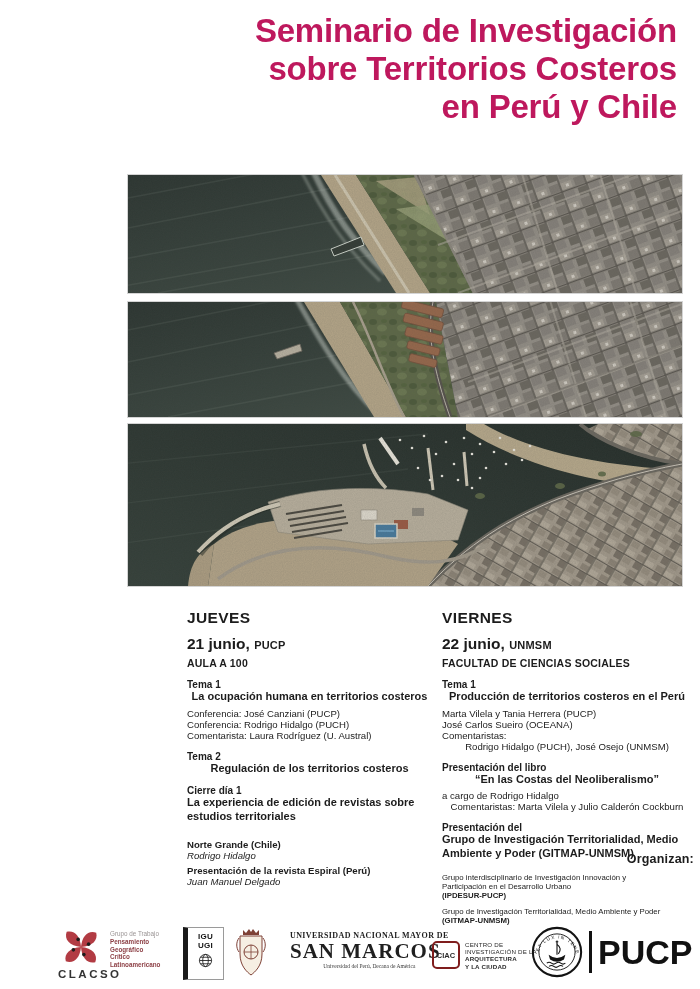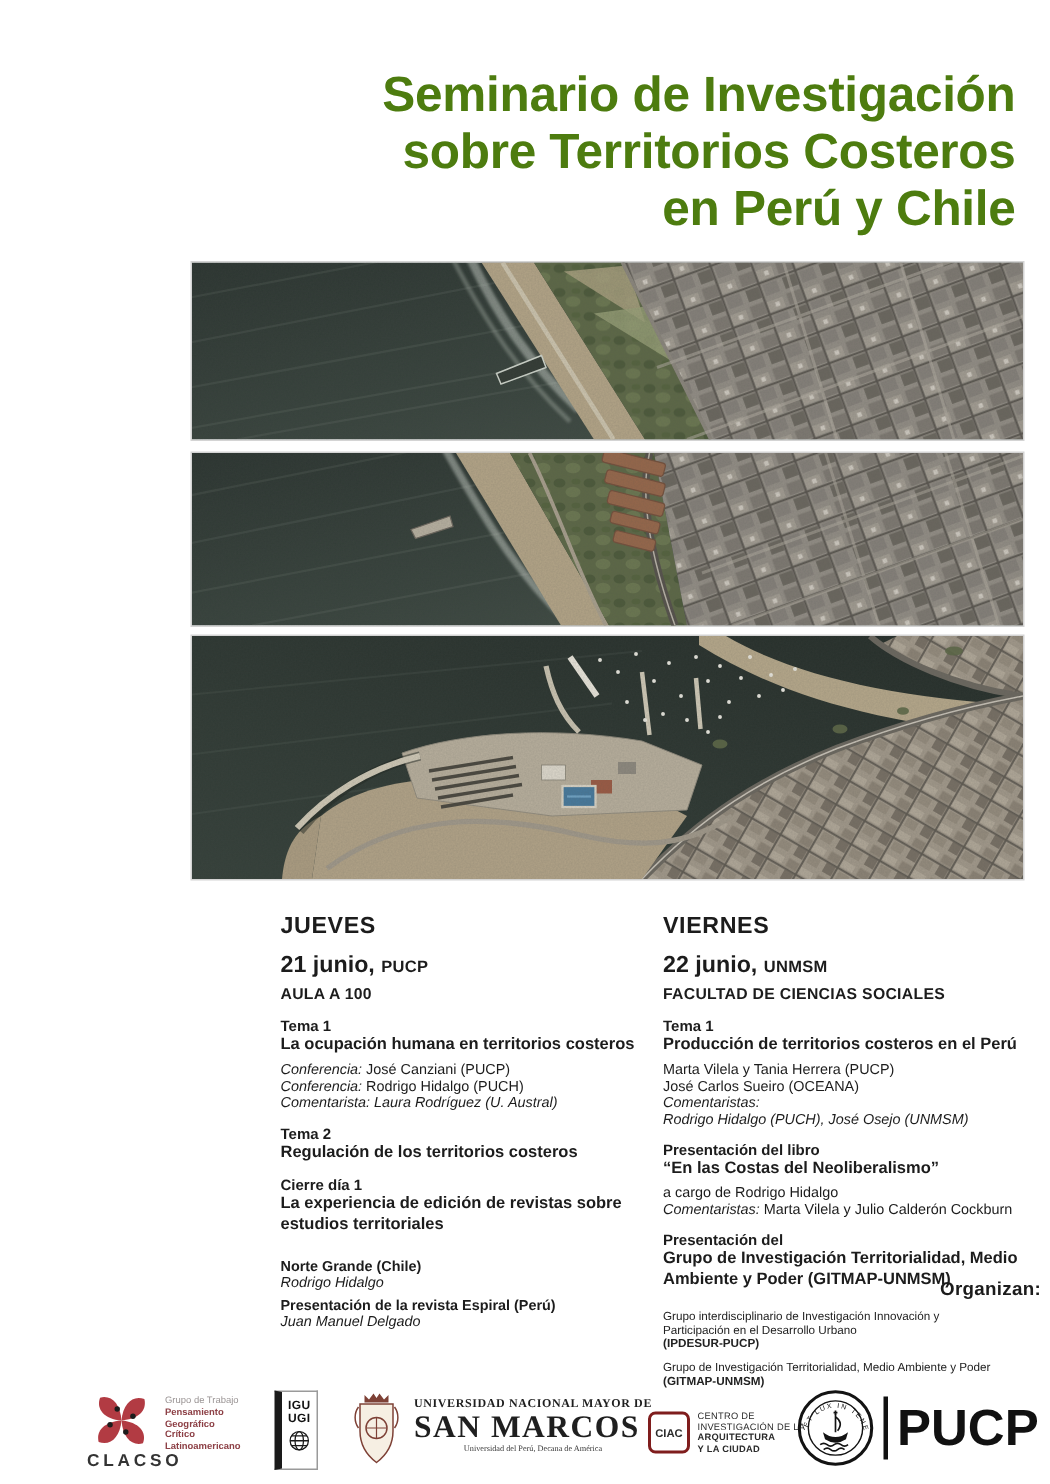--- a/index.html
+++ b/index.html
@@ -1,66 +1,66 @@
 <!DOCTYPE html>
 <html><head>
 <meta charset="utf-8">
 <style>
   html,body{margin:0;padding:0;background:#ffffff;}
   .page{position:relative;width:700px;height:989px;background:#fff;overflow:hidden;
         font-family:"Liberation Sans","DejaVu Sans",sans-serif;color:#1c1c1c;}
 
   
-  .title{position:absolute;top:44px;right:23px;text-align:right;font-weight:bold;
-         font-size:33px;line-height:38px;color:#4d7c0f;letter-spacing:-0.2px;}
+  .title{position:absolute;top:12px;right:23px;text-align:right;font-weight:bold;
+         font-size:33px;line-height:38px;color:#be185d;letter-spacing:-0.2px;}
 
   
   .photos{position:absolute;left:127px;top:174px;width:554px;}
   .photos svg.strip{display:block;border:1px solid #d4d4d4;box-sizing:content-box;}
   .strip2{margin-top:7px;} .strip3{margin-top:5px;}
 
   
   .col{position:absolute;top:609px;width:248px;color:#1c1c1c;}
   .col-left{left:187px;width:245px;}
   .col-right{left:442px;width:250px;}
   .day{font-size:15.5px;font-weight:bold;letter-spacing:.4px;}
   .dateline{margin-top:8px;font-size:15.5px;font-weight:bold;}
   .dateline .abbr{font-size:11px;letter-spacing:.2px;}
   .room{margin-top:4px;font-size:10.5px;font-weight:bold;letter-spacing:.2px;}
   .sec{margin-top:10px;}
   .lbl{font-size:10px;font-weight:bold;}
   .ttl{font-size:11px;font-weight:bold;line-height:13.5px;}
-  .nw{white-space:nowrap;}
+  .nw{white-space:nowrap;text-align:center;}
   .rows{margin-top:4px;}
   .row{font-size:9.6px;line-height:11px;}
-  .it{font-style:italic;}
+  .it{}
   .entry{margin-top:5px;font-size:9.6px;line-height:10.5px;}
   .entry.first{margin-top:17px;}
   .entry .nm{font-weight:bold;}
   .entry .ps{font-style:italic;}
 
   
   .orgz{position:absolute;left:442px;top:852px;width:252px;}
   .orgh{font-size:12.5px;font-weight:bold;letter-spacing:.2px;text-align:right;}
   .orgl{margin-top:7px;font-size:7.8px;line-height:9px;color:#222;}
   .orgabbr{font-weight:bold;}
 
   
   .logos{position:absolute;left:0;top:920px;width:700px;height:69px;color:#2b2b2b;}
   .clacso{position:absolute;left:58px;top:7px;width:130px;}
   .clacso .pin{display:block;width:46px;height:40px;}
   .clacso-name{font-size:11.5px;font-weight:bold;letter-spacing:2.5px;color:#333;margin-top:1px;}
   .clacso-tag{position:absolute;left:52px;top:3px;font-size:6.3px;line-height:7.8px;
               color:#8d4046;font-weight:bold;}
   .clacso-tag .t1{color:#9a9494;font-weight:normal;}
-  .igu{position:absolute;left:183px;top:7px;width:29px;height:53px;border:1px solid #9a9a9a;
+  .igu{position:absolute;left:183px;top:7px;width:41px;height:53px;border:1px solid #9a9a9a;
        border-left:5px solid #1a1a1a;background:#fff;box-sizing:border-box;text-align:center;}
   .igu-txt{font-size:8px;font-weight:bold;line-height:9px;margin-top:4px;letter-spacing:.3px;color:#111;}
   .igu-globe{width:15px;height:15px;margin-top:3px;}
-  .unmsm{position:absolute;left:236px;top:6px;display:flex;gap:10px;align-items:flex-start;}
+  .unmsm{position:absolute;left:236px;top:6px;display:flex;gap:24px;align-items:flex-start;}
   .unmsm-crest{width:30px;height:52px;}
   .unmsm-text{font-family:"Liberation Serif","DejaVu Serif",serif;color:#1f1f1f;margin-top:5px;}
   .unmsm-l1{font-size:8px;font-weight:bold;letter-spacing:.4px;}
   .unmsm-name{font-size:21px;font-weight:bold;letter-spacing:1px;line-height:22px;}
   .unmsm-l3{font-size:5.5px;text-align:center;margin-top:1px;color:#3a3a3a;}
   .ciac{position:absolute;left:432px;top:21px;display:flex;gap:5px;align-items:center;}
   .ciac-box{width:24px;height:24px;border:2px solid #7f1d1d;border-radius:5px;display:flex;
             align-items:center;justify-content:center;font-size:7.5px;font-weight:bold;}
   .ciac-text{font-size:6.2px;line-height:7.2px;letter-spacing:.2px;}
   .ciac-text .b{font-weight:bold;}

